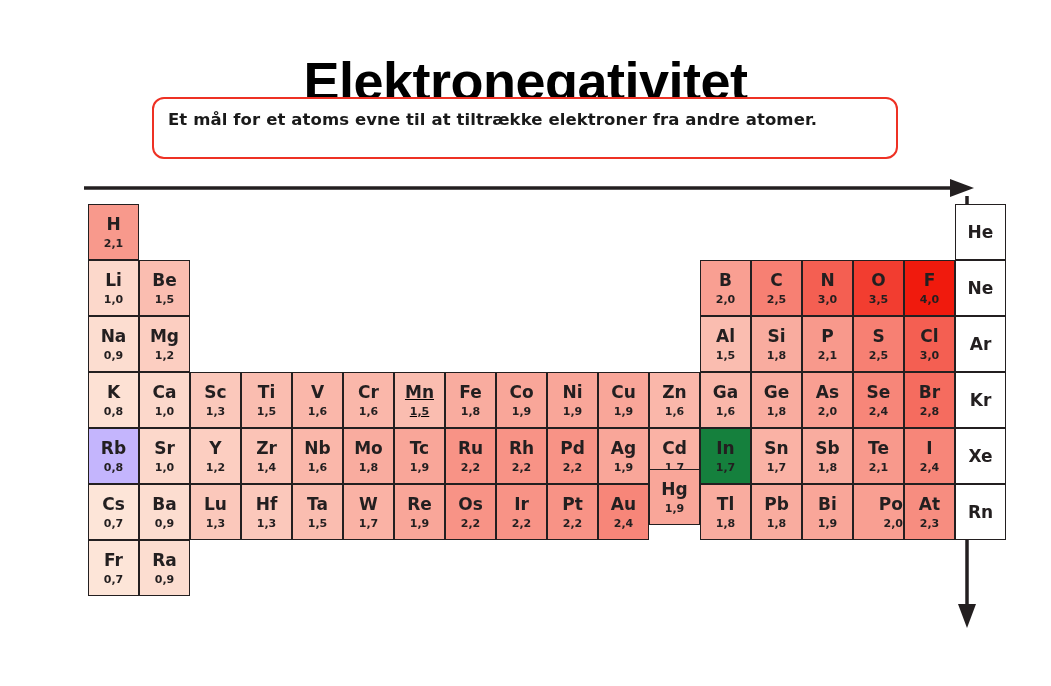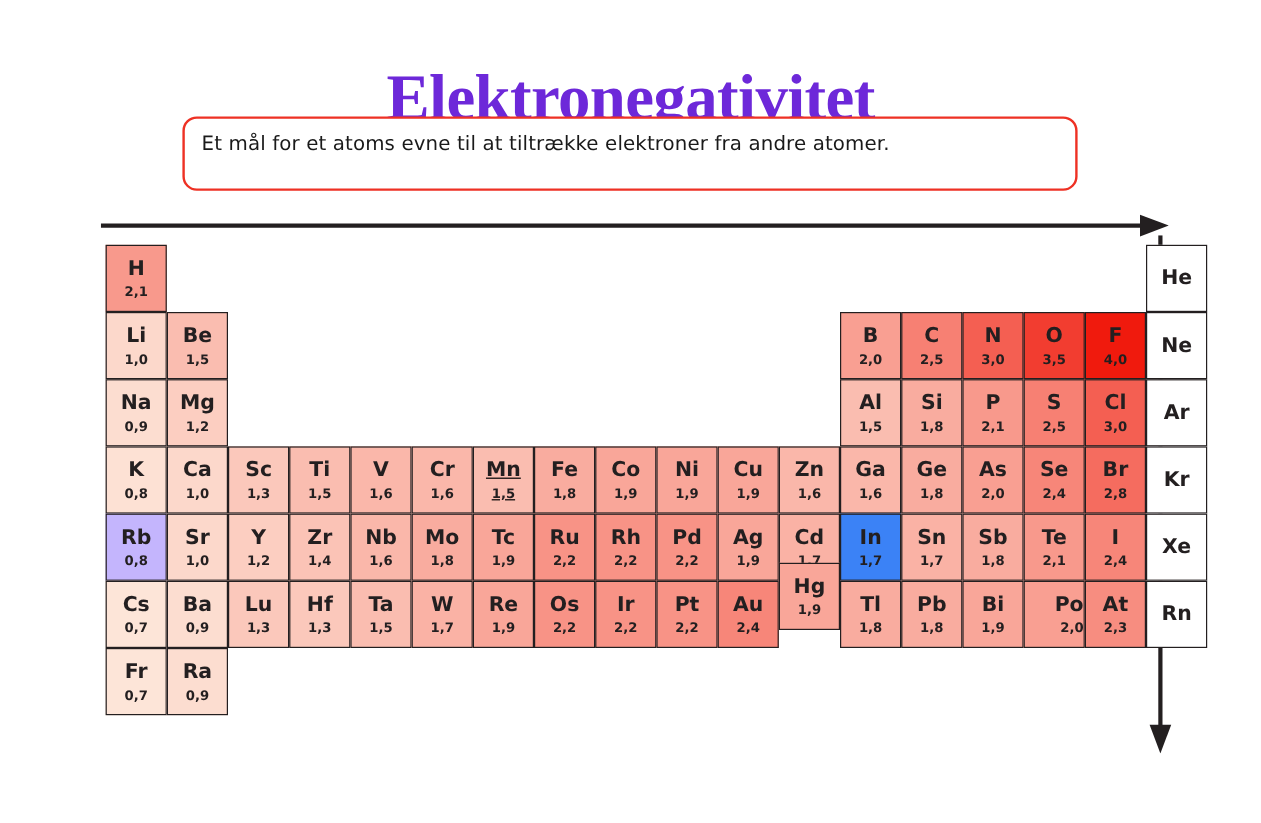--- a/index.html
+++ b/index.html
@@ -15,39 +15,39 @@
     overflow: hidden;
   }
   #page-title {
     position: absolute;
     top: 14px;
     left: 0;
     width: 1051px;
     text-align: center;
     font-size: 54px;
     font-weight: bold;
-    color: #6d28d9;
+    color: #000000;
     letter-spacing: -0.5px;
-    font-family: Liberation Serif, serif;
+    font-family: Liberation Sans, sans-serif;
   }
   #note-box {
     position: absolute;
     left: 152px;
     top: 97px;
     width: 746px;
     height: 62px;
     border: 2.5px solid #ee3124;
     border-radius: 12px;
     box-sizing: border-box;
     background: #ffffff;
     padding: 9px 14px 0 14px;
   }
   #note-box .note-line {
     font-size: 16.5px;
-    font-weight: normal;
+    font-weight: bold;
     color: #1a1a1a;
     line-height: 1.4;
     letter-spacing: 0.1px;
   }
   
   #arrow-horizontal {
     position: absolute;
     left: 84px;
     top: 178px;
     width: 890px;
@@ -298,21 +298,21 @@
       <div class="val">2,2</div>
     </div>
     <div class="cell" style="left: 510px; top: 224px; background: rgb(249, 166, 153);">
       <div class="sym">Ag</div>
       <div class="val">1,9</div>
     </div>
     <div class="cell" style="left: 561px; top: 224px; background: rgb(250, 178, 165);">
       <div class="sym">Cd</div>
       <div class="val">1,7</div>
     </div>
-    <div class="cell" style="left: 612px; top: 224px; background: #3b82f6;">
+    <div class="cell" style="left: 612px; top: 224px; background: #15803d;">
       <div class="sym">In</div>
       <div class="val">1,7</div>
     </div>
     <div class="cell" style="left: 663px; top: 224px; background: rgb(250, 178, 165);">
       <div class="sym">Sn</div>
       <div class="val">1,7</div>
     </div>
     <div class="cell" style="left: 714px; top: 224px; background: rgb(249, 172, 159);">
       <div class="sym">Sb</div>
       <div class="val">1,8</div>

